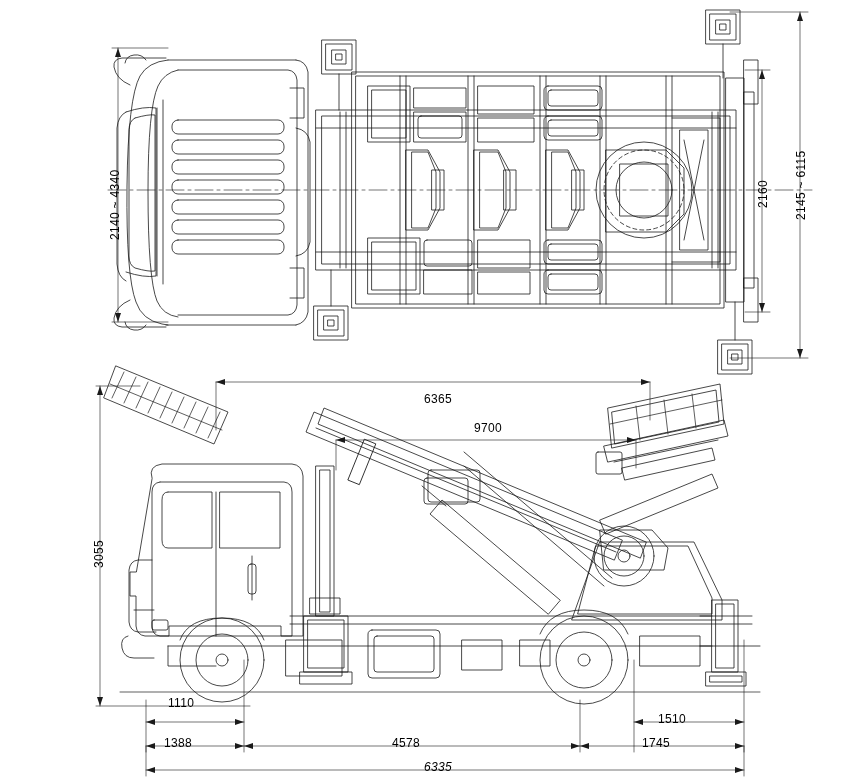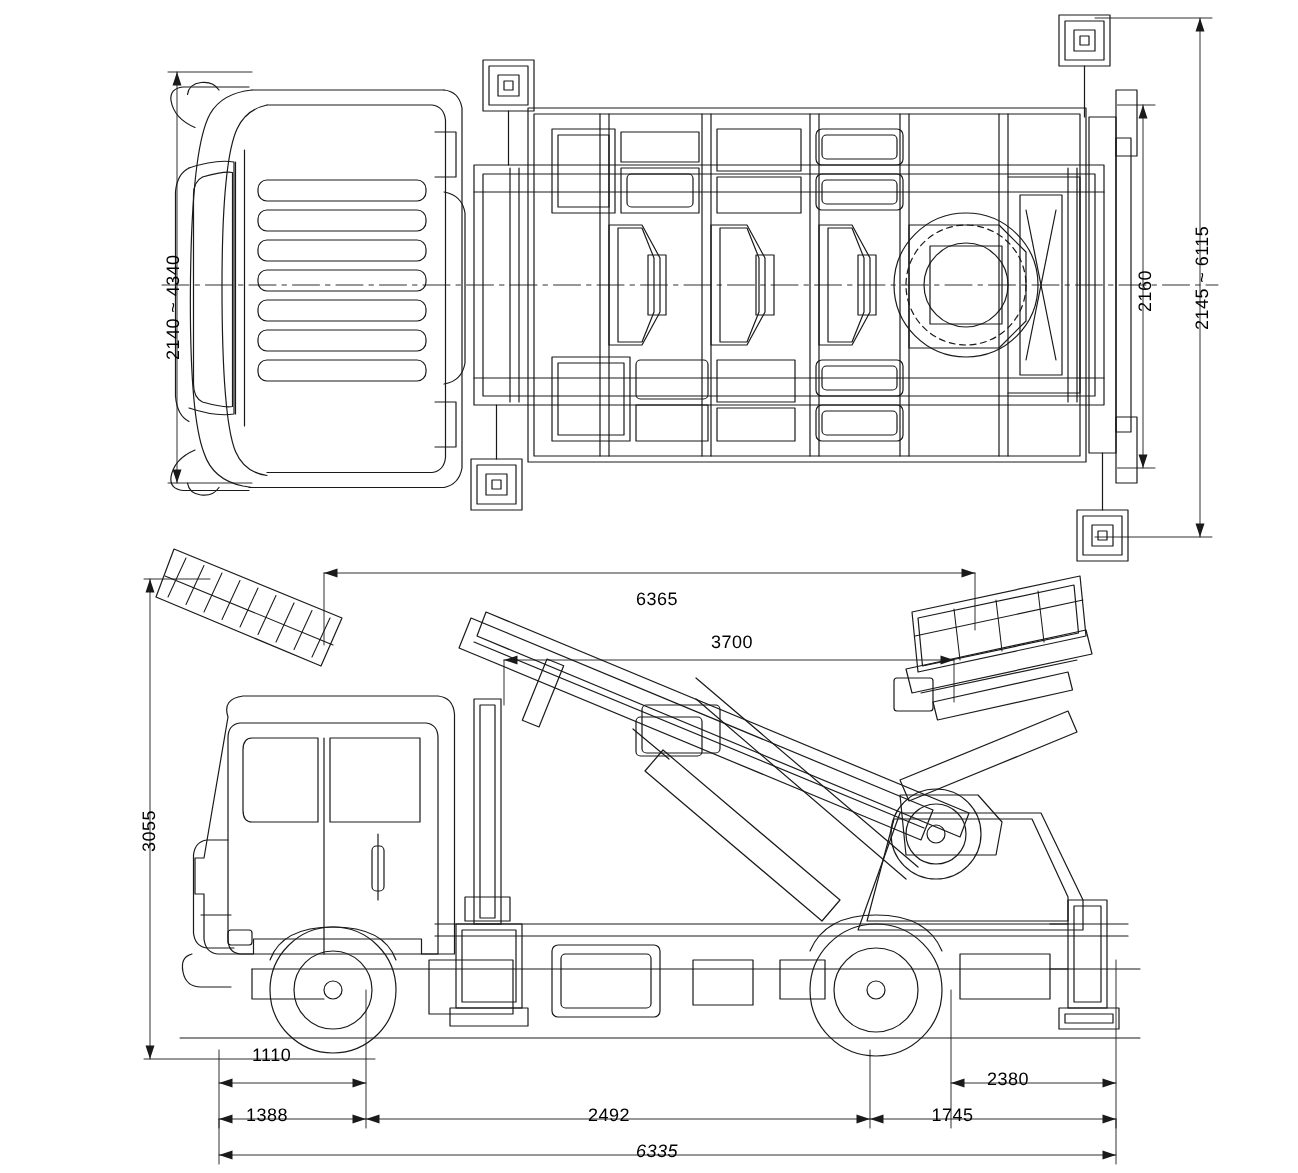--- a/index.html
+++ b/index.html
@@ -370,27 +370,27 @@
   <div class="dimtext vert" style="left:108px; top:240px; transform:rotate(-90deg);">2140 ~ 4340</div>
 
   <div class="dimtext vert" style="left:756px; top:208px; transform:rotate(-90deg);">2160</div>
 
   <div class="dimtext vert" style="left:794px; top:220px; transform:rotate(-90deg);">2145 ~ 6115</div>
 
   <div class="dimtext vert" style="left:92px; top:568px; transform:rotate(-90deg);">3055</div>
 
   <div class="dimtext" style="left:424px; top:392px;">6365</div>
 
-  <div class="dimtext" style="left:474px; top:421px;">3700</div>
+  <div class="dimtext" style="left:474px; top:421px;">9700</div>
 
   <div class="dimtext" style="left:168px; top:696px;">1110</div>
 
-  <div class="dimtext" style="left:658px; top:712px;">2380</div>
+  <div class="dimtext" style="left:658px; top:712px;">1510</div>
 
   <div class="dimtext" style="left:164px; top:736px;">1388</div>
 
-  <div class="dimtext" style="left:392px; top:736px;">2492</div>
-
-  <div class="dimtext" style="left:621px; top:736px;">1745</div>
+  <div class="dimtext" style="left:392px; top:736px;">4578</div>
+
+  <div class="dimtext" style="left:642px; top:736px;">1745</div>
 
   <div class="dimtext" style="left:424px; top:760px;font-style:italic;">6335</div>
 
 </div>
 
 </body></html>

